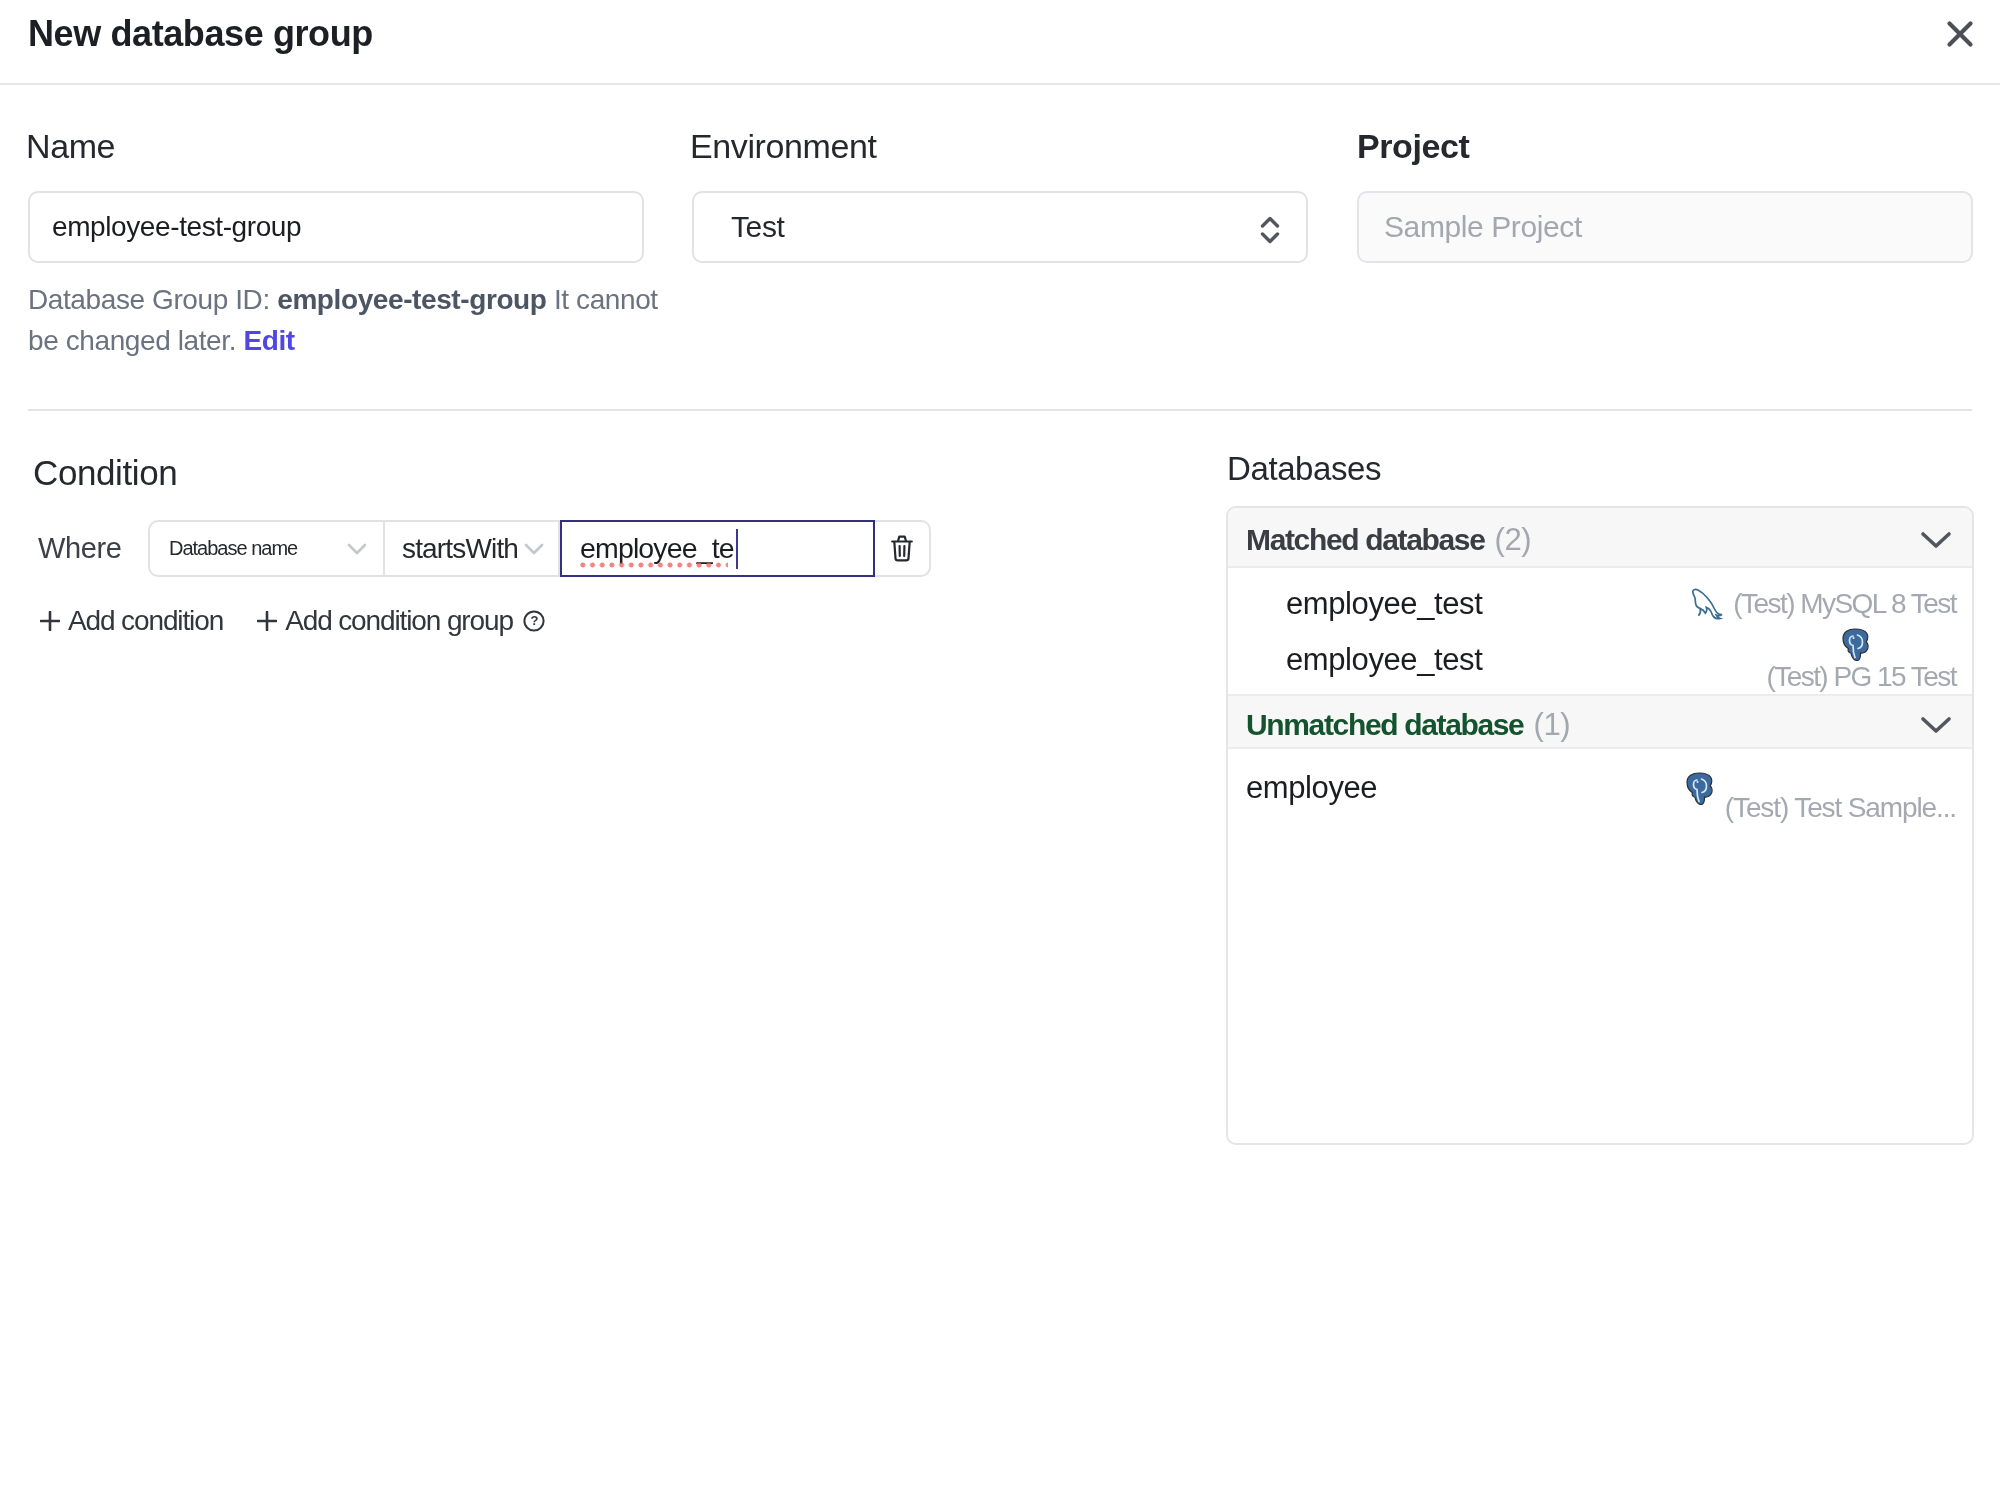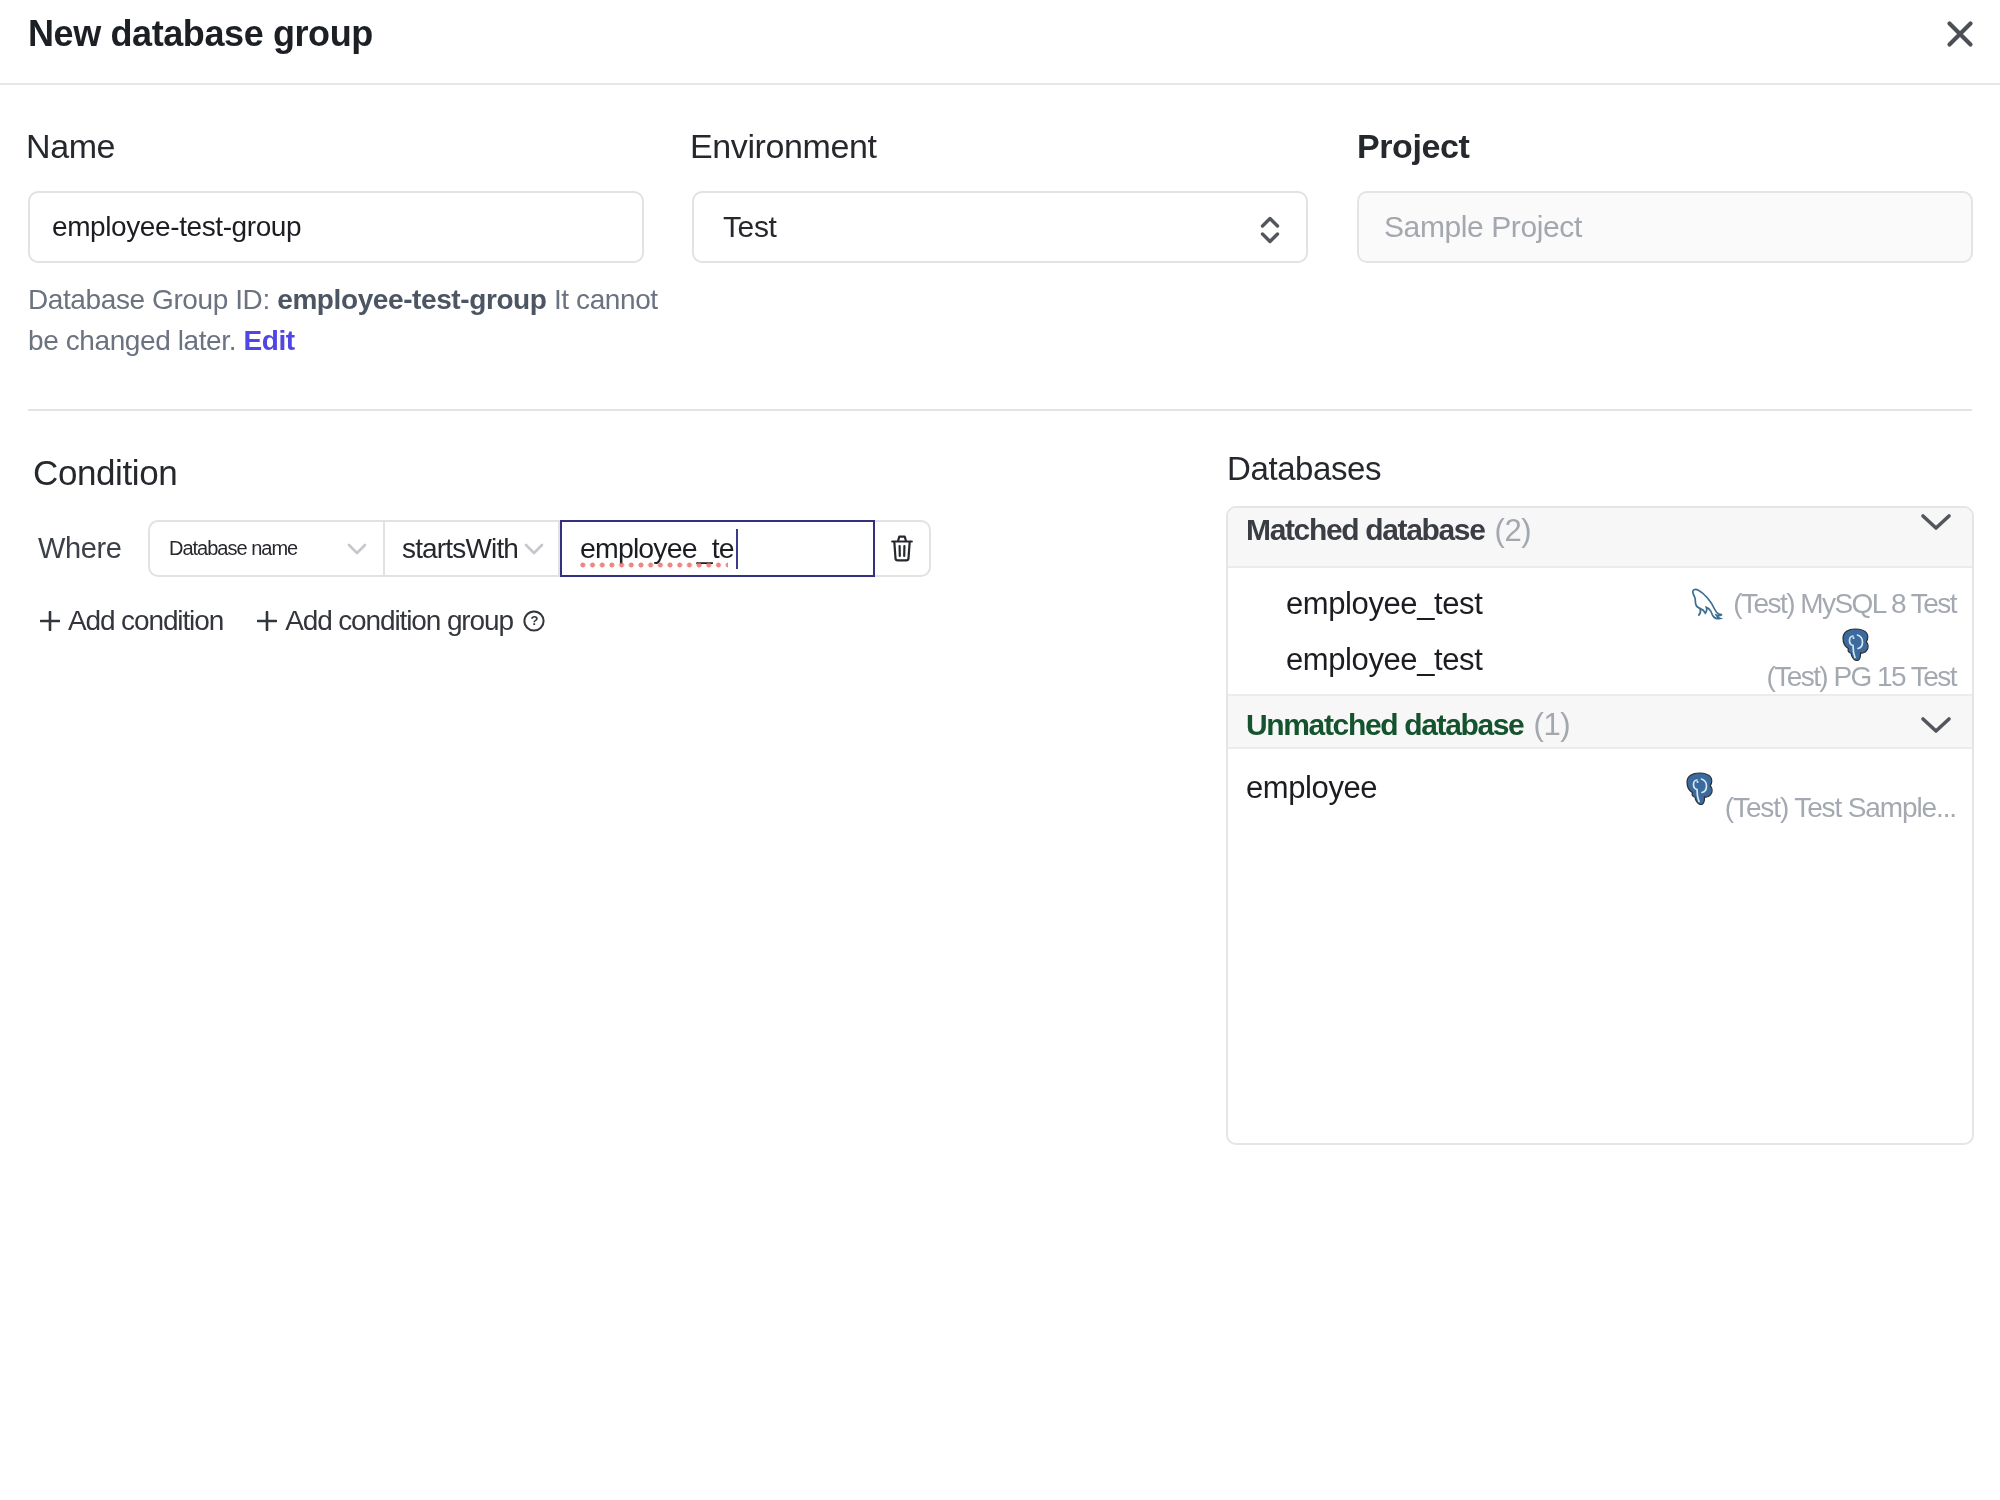--- a/index.html
+++ b/index.html
@@ -15,21 +15,21 @@
   <path d="M3.5 3.5 L24.5 24.5 M24.5 3.5 L3.5 24.5" stroke="#4c4f55" stroke-width="4.2" stroke-linecap="round" fill="none"></path>
 </svg>
 <div class="abs" style="left:0; top:83px; width:2000px; height:2px; background:#e7e7ea;"></div>
 
 <div class="abs" style="left:26px; top:127px; font-size:34px; line-height:38px; font-weight:500; color:#25282d;">Name</div>
 <div class="abs" style="left:690px; top:127px; font-size:34px; line-height:38px; font-weight:500; color:#25282d;">Environment</div>
 <div class="abs" style="left:1357px; top:127px; font-size:34px; line-height:38px; font-weight:700; color:#25282d;">Project</div>
 
 <div class="abs" style="left:28px; top:191px; width:616px; height:72px; border:2px solid #e1e1e6; border-radius:10px; background:#fff; display:flex; align-items:center; padding-left:22px; font-size:28px; color:#1b1d22;">employee-test-group</div>
 
-<div class="abs" style="left:692px; top:191px; width:616px; height:72px; border:2px solid #e1e1e6; border-radius:10px; background:#fff; display:flex; align-items:center; padding-left:29px; font-size:30px; color:#26282e;">Test
+<div class="abs" style="left:692px; top:191px; width:616px; height:72px; border:2px solid #e1e1e6; border-radius:10px; background:#fff; display:flex; align-items:center; padding-left:37px; font-size:30px; color:#26282e;">Test
   <svg class="abs" style="right:26px; top:22px;" width="20" height="30" viewBox="0 0 20 30">
     <path d="M2.5 11 L10 3.5 L17.5 11" stroke="#53565c" stroke-width="3.4" fill="none" stroke-linecap="round" stroke-linejoin="round"></path>
     <path d="M2.5 19 L10 26.5 L17.5 19" stroke="#53565c" stroke-width="3.4" fill="none" stroke-linecap="round" stroke-linejoin="round"></path>
   </svg>
 </div>
 
 <div class="abs" style="left:1357px; top:191px; width:616px; height:72px; border:2px solid #e4e4e8; border-radius:10px; background:#fafafb; display:flex; align-items:center; padding-left:25px; font-size:30px; color:#a3a7ae;">Sample Project</div>
 
 <div class="abs" style="left:28px; top:279px; width:640px; font-size:28px; line-height:41px; color:#6b7280;">Database Group ID: <span style="color:#4b5563; font-weight:700;">employee-test-group</span> It cannot be changed later. <span style="color:#4f46e5; font-weight:700;">Edit</span></div>
 
@@ -80,21 +80,21 @@
   <svg width="22" height="22" viewBox="0 0 22 22" style="margin-left:10px;">
     <circle cx="11" cy="11" r="9.6" stroke="#33363c" stroke-width="2" fill="none"></circle>
     <text x="11" y="15.4" font-size="13" font-weight="600" fill="#33363c" text-anchor="middle" font-family="Liberation Sans, sans-serif">?</text>
   </svg>
 </div>
 
 <div class="abs" style="left:1227px; top:448px; font-size:33px; line-height:42px; font-weight:400; color:#25282d;">Databases</div>
 
 <div class="abs" style="left:1226px; top:506px; width:748px; height:639px; border:2px solid #e5e5e9; border-radius:10px; background:#fff; overflow:hidden;">
 
-  <div style="height:60px; background:#f7f7f8; border-bottom:2px solid #ececef; display:flex; align-items:flex-start; padding:5px 20px 0 18px;">
+  <div style="height:60px; background:#f7f7f8; border-bottom:2px solid #ececef; display:flex; align-items:center; padding:5px 20px 0 18px;">
     <span style="font-size:30px; font-weight:700; letter-spacing:-0.045em; color:#3a3d43;">Matched database</span>
     <span style="font-size:31px; color:#a3a7ae; margin-left:10px;">(2)</span>
     <svg style="margin-left:auto;" width="32" height="18" viewBox="0 0 32 18">
         <path d="M3 3 L16 15 L29 3" stroke="#53565c" stroke-width="3.6" fill="none" stroke-linecap="round" stroke-linejoin="round"></path>
       </svg>
   </div>
 
   <div style="padding:8px 0 6px 0;margin-left:40px;">
     <div style="height:56px; display:flex; align-items:center; padding:0 16px 0 18px;">
       <span style="font-size:31px; color:#1b1d22;">employee_test</span>

